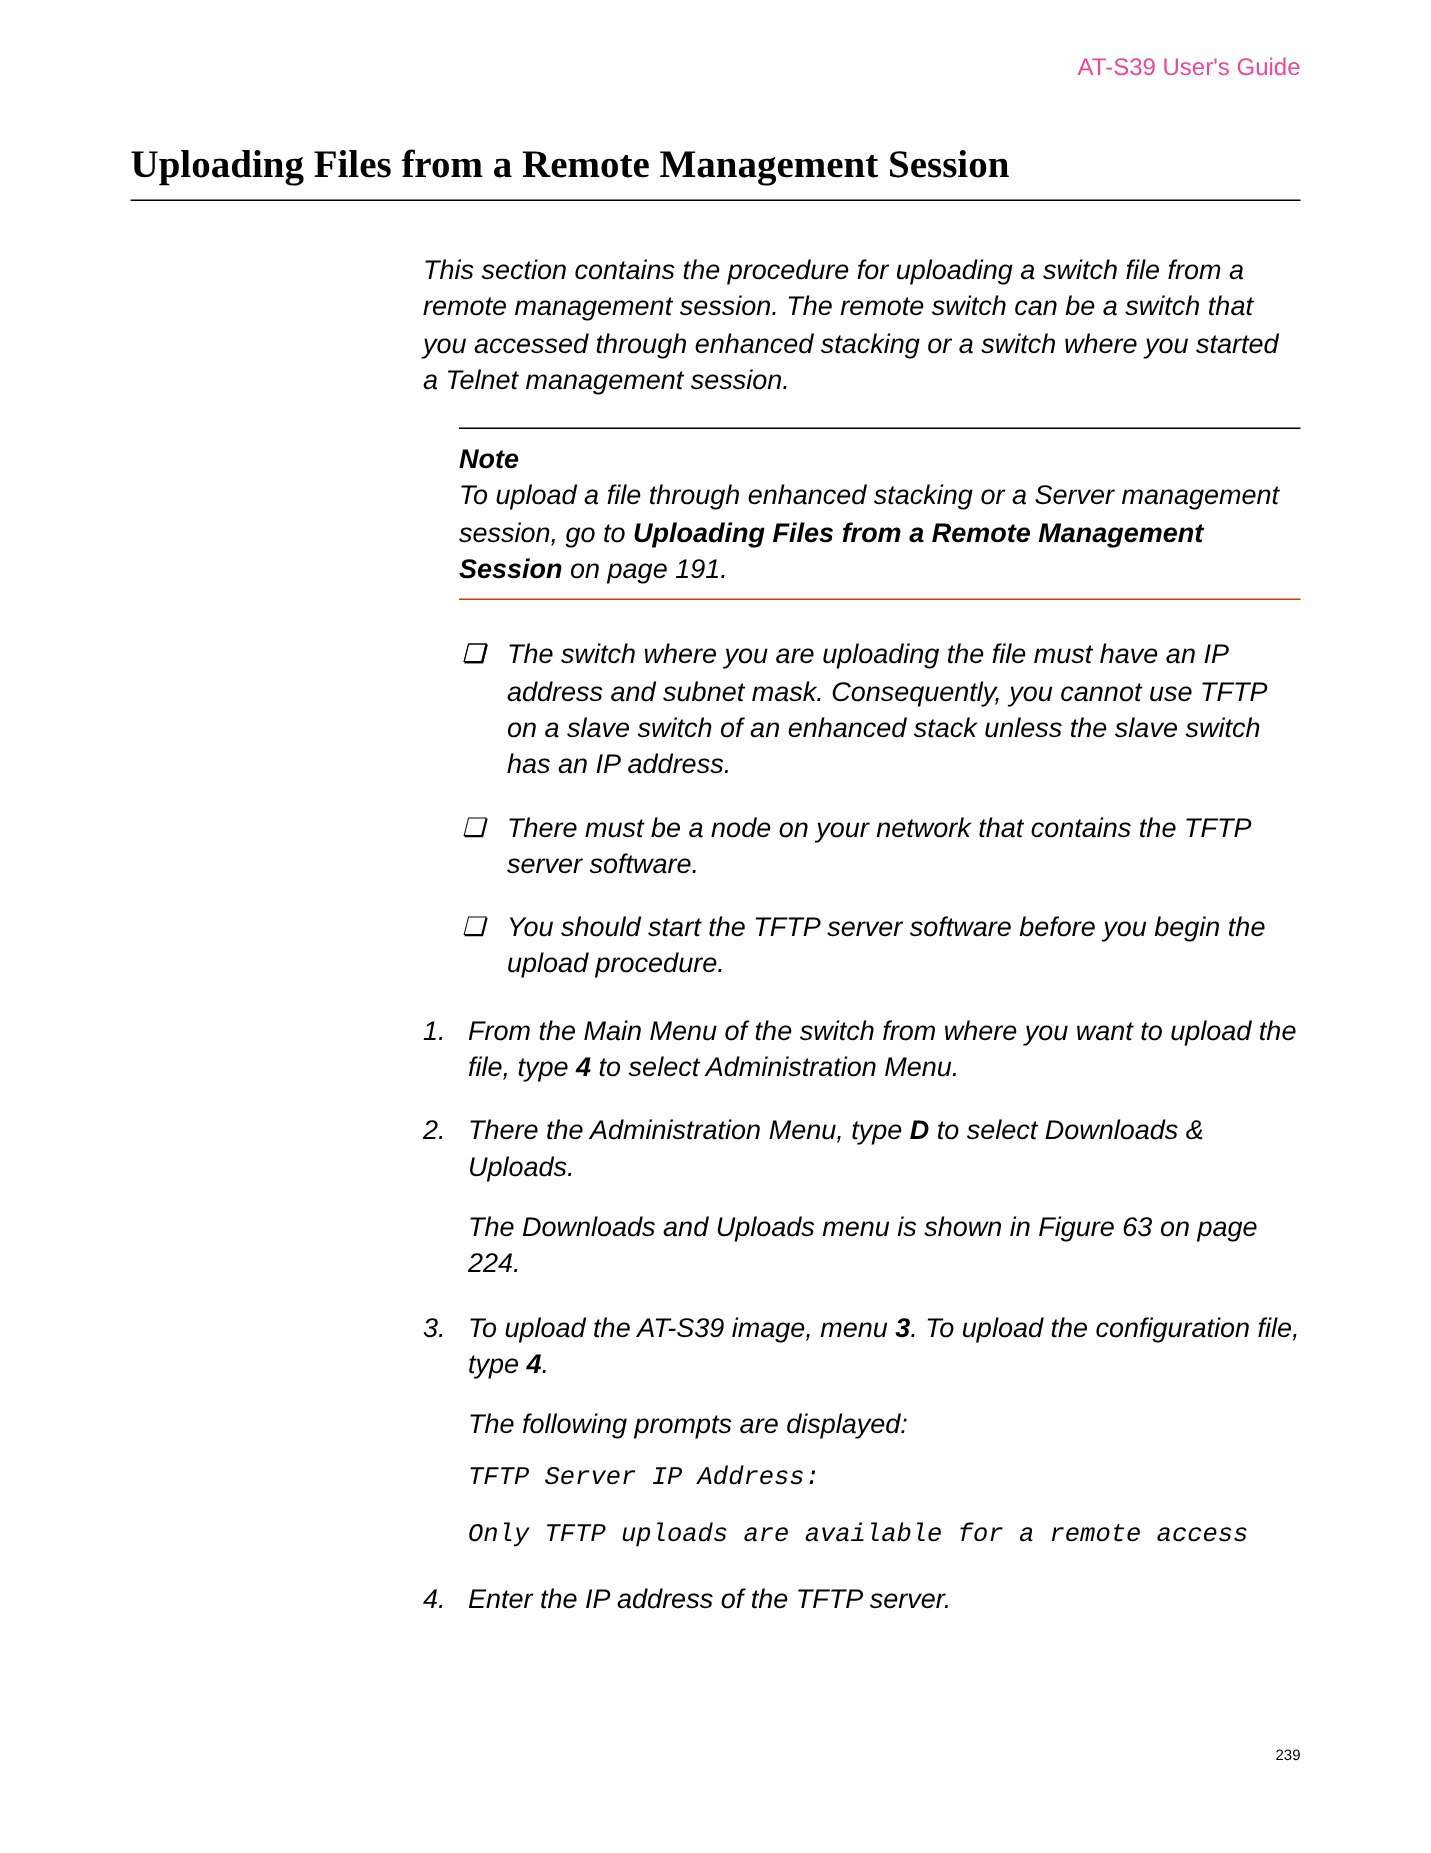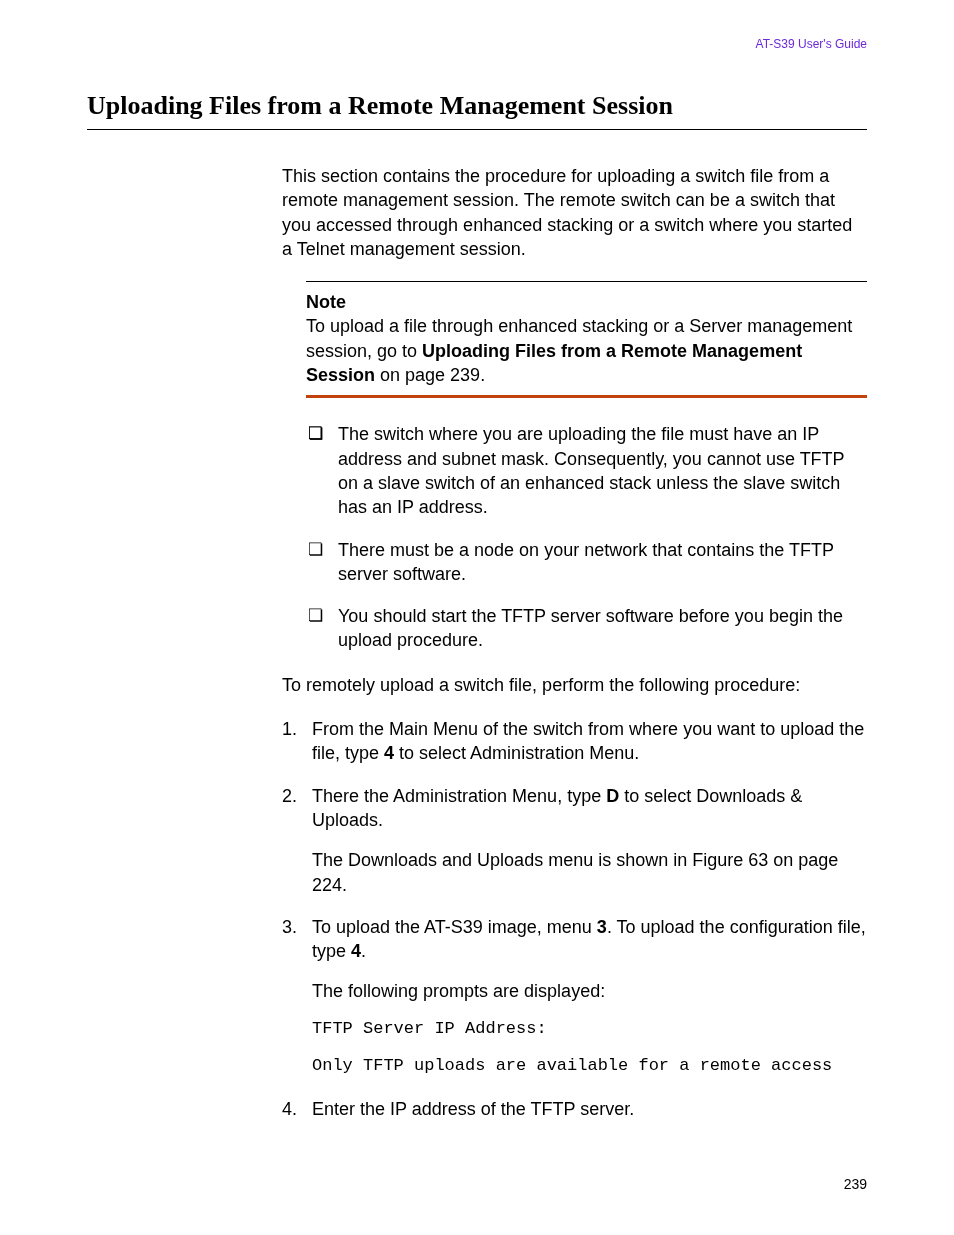--- a/index.html
+++ b/index.html
@@ -13,44 +13,45 @@
       width: 954px;
       height: 1235px;
       position: relative;
       color: #000;
     }
     .page {
       padding: 37px 87px 30px 87px;
     }
     .header-right {
       text-align: right;
-      font-size: 12px;
-      color: #6d28d9;
+      font-size: 16px;
+      color: #ec4899;
       font-family: "Myriad Pro", "Segoe UI", Arial, sans-serif;
       margin-bottom: 40px;
     }
     .main-heading {
       font-family: "Book Antiqua", "Palatino Linotype", Palatino, Georgia, serif;
       font-weight: bold;
       font-size: 26px;
       border-bottom: 1px solid #000;
       padding-bottom: 8px;
       margin-bottom: 34px;
     }
     .content {
       margin-left: 195px;
+      font-style: italic;
     }
     .para {
       font-size: 18px;
       line-height: 1.35;
       margin-bottom: 20px;
     }
     .note-block {
       border-top: 1px solid #000;
-      border-bottom: 3px solid #c2410c;
+      border-bottom: 1px solid #c2410c;
       padding: 8px 0 8px 0;
       margin: 20px 0 24px 24px;
       font-size: 18px;
       line-height: 1.35;
     }
     .note-title {
       font-weight: bold;
       display: block;
     }
     .bold {
@@ -100,51 +101,50 @@
     }
     .mono {
       font-family: "Courier New", Courier, monospace;
       font-size: 17px;
       line-height: 1.5;
       margin-top: 12px;
       white-space: pre-wrap;
     }
     .page-number {
       position: absolute;
-      bottom: 43px;
+      bottom: 59px;
       right: 87px;
-      font-size: 14px;
+      font-size: 10px;
     }
   </style>
 </head>
 <body>
 
 <div class="page">
   <div class="header-right">AT-S39 User's Guide</div>
 
   <h1 class="main-heading">Uploading Files from a Remote Management Session</h1>
 
   <div class="content">
 
     <p class="para">This section contains the procedure for uploading a switch file from a remote management session. The remote switch can be a switch that you accessed through enhanced stacking or a switch where you started a Telnet management session.</p>
 
     <div class="note-block">
       <span class="note-title">Note</span>
-      <span>To upload a file through enhanced stacking or a Server management session, go to </span><span class="bold">Uploading Files from a Remote Management Session</span><span> on page 239.</span>
+      <span>To upload a file through enhanced stacking or a Server management session, go to </span><span class="bold">Uploading Files from a Remote Management Session</span><span> on page 191.</span>
     </div>
 
 
     <ul class="checklist">
       <li><span class="check-marker">❏</span></li>
       <li><span class="check-marker">❏</span><span>The switch where you are uploading the file must have an IP address and subnet mask. Consequently, you cannot use TFTP on a slave switch of an enhanced stack unless the slave switch has an IP address.</span></li>
       <li><span class="check-marker">❏</span><span>There must be a node on your network that contains the TFTP server software.</span></li>
       <li><span class="check-marker">❏</span><span>You should start the TFTP server software before you begin the upload procedure.</span></li>
     </ul>
 
-    <p class="para">To remotely upload a switch file, perform the following procedure:</p>
 
     <ol class="steps">
       <li>
         <span>From the Main Menu of the switch from where you want to upload the file, type </span><span class="bold">4</span><span> to select Administration Menu.</span>
       </li>
       <li>
         <span>There the Administration Menu, type </span><span class="bold">D</span><span> to select Downloads &amp; Uploads.</span>
         <div class="step-sub">The Downloads and Uploads menu is shown in Figure 63 on page 224.</div>
       </li>
       <li>

